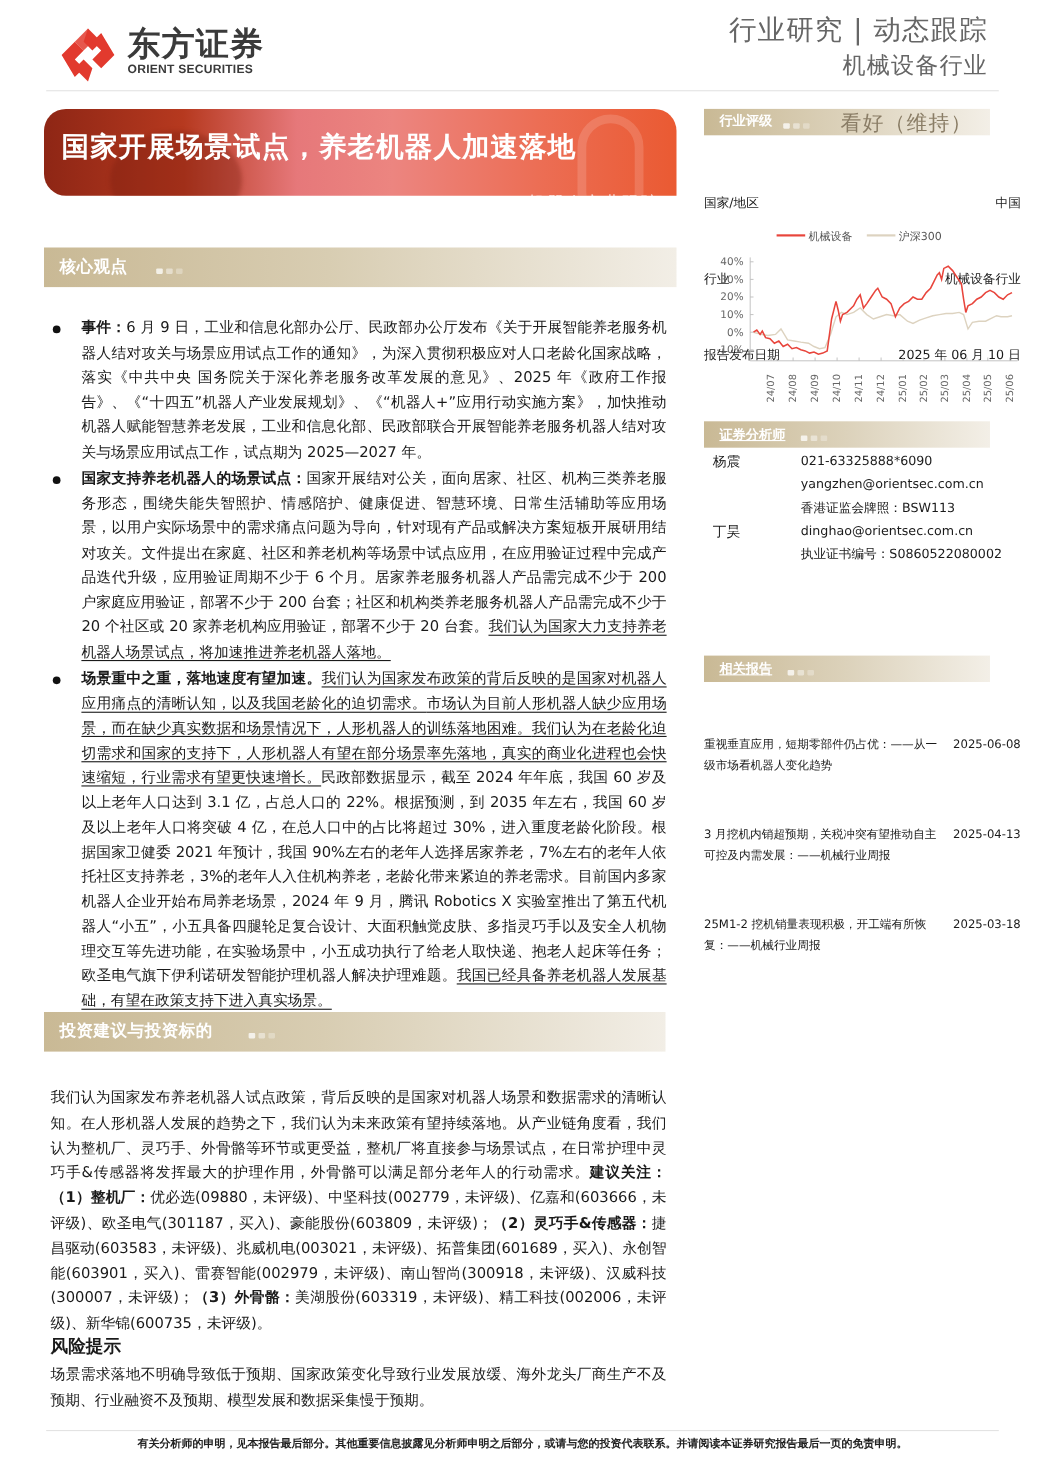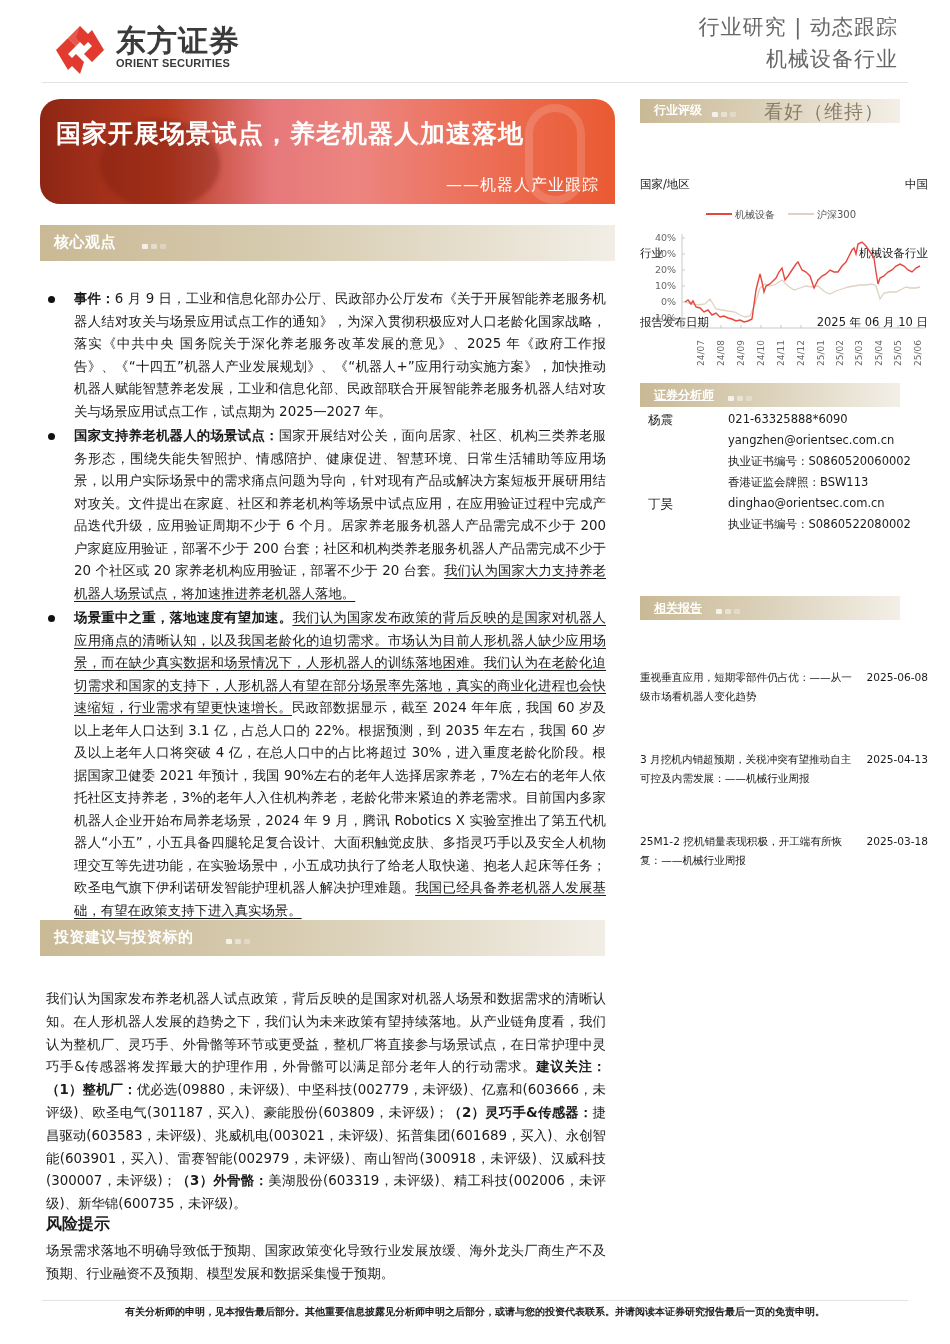--- a/index.html
+++ b/index.html
@@ -5,26 +5,26 @@
   * { box-sizing: border-box; margin: 0; padding: 0; }
   html, body { width: 950px; height: 1344px; background: #ffffff; overflow: hidden; }
   body { font-family: "DejaVu Sans", "Liberation Sans", sans-serif; color: #1a1a1a; position: relative; }
 
   
   .logo { position: absolute; left: 54px; top: 24px; width: 200px; height: 50px; }
   .logo-mark { position: absolute; left: 0; top: 0; width: 52px; height: 52px; }
   .logo-cn { position: absolute; left: 62px; top: 0px; font-size: 30px; font-weight: bold; color: #3a3a3a; letter-spacing: 1px; line-height: 34px; }
   .logo-en { position: absolute; left: 62px; top: 33px; font-size: 11px; font-weight: bold; color: #3a3a3a; letter-spacing: 0.2px; font-family: "Liberation Sans", sans-serif; }
   .hdr-right { position: absolute; right: 52px; top: 12px; text-align: right; color: #666; }
-  .hdr-line1 { font-size: 21px; line-height: 30px; letter-spacing: 1px; }
+  .hdr-line1 { font-size: 25px; line-height: 30px; letter-spacing: 1px; }
   .hdr-line2 { font-size: 21px; line-height: 34px; letter-spacing: 1px; }
   .hdr-rule { position: absolute; left: 42px; right: 42px; top: 82px; height: 1px; background: #e3e3e3; }
 
   
-  .banner { position: absolute; left: 40px; top: 99px; width: 575px; height: 105px; border-radius: 20px 20px 0 20px;
+  .banner { position: absolute; left: 40px; top: 99px; width: 575px; height: 79px; border-radius: 20px 20px 0 20px;
     background: linear-gradient(90deg, #8e2615 0%, #b6391f 22%, #e6787a 40%, #ec8580 55%, #ec6e55 78%, #ea5a32 100%); overflow: hidden; }
   .banner-deco { position: absolute; left: 60px; top: 20px; width: 120px; height: 90px; border-radius: 50%; background: rgba(120,30,15,0.35); filter: blur(2px); }
   .banner-deco2 { position: absolute; right: 30px; top: 5px; width: 60px; height: 100px; border-radius: 30px; border: 8px solid rgba(255,255,255,0.15); }
   .banner-title { position: absolute; left: 16px; top: 18px; font-size: 25px; color: #fff; font-weight: bold; letter-spacing: 1px; }
   .banner-sub { position: absolute; right: 16px; top: 76px; font-size: 16px; color: #fff; letter-spacing: 1px; }
 
   
   .sec-hdr { position: absolute; height: 36px; background: linear-gradient(90deg, #c9b995 0%, #d8cdb2 45%, #f2eee6 100%); }
   .sec-hdr .t { position: absolute; left: 14px; top: 8px; font-size: 15px; color: #fff; font-weight: bold; letter-spacing: 0.5px; }
   .dots { position: absolute; top: 19px; display: flex; gap: 3px; }
@@ -228,24 +228,20 @@
   <div class="row">
       <span class="nm">杨震</span>
       <span>021-63325888*6090</span>
     </div>
   <div class="row">
       <span class="nm"></span>
       <span>yangzhen@orientsec.com.cn</span>
     </div>
   <div class="row">
       <span class="nm"></span>
-      <span>执业证书编号：S0860520060002</span>
-    </div>
-  <div class="row">
-      <span class="nm"></span>
       <span>香港证监会牌照：BSW113</span>
     </div>
   <div class="row">
       <span class="nm">丁昊</span>
       <span>dinghao@orientsec.com.cn</span>
     </div>
   <div class="row">
       <span class="nm"></span>
       <span>执业证书编号：S0860522080002</span>
     </div>

